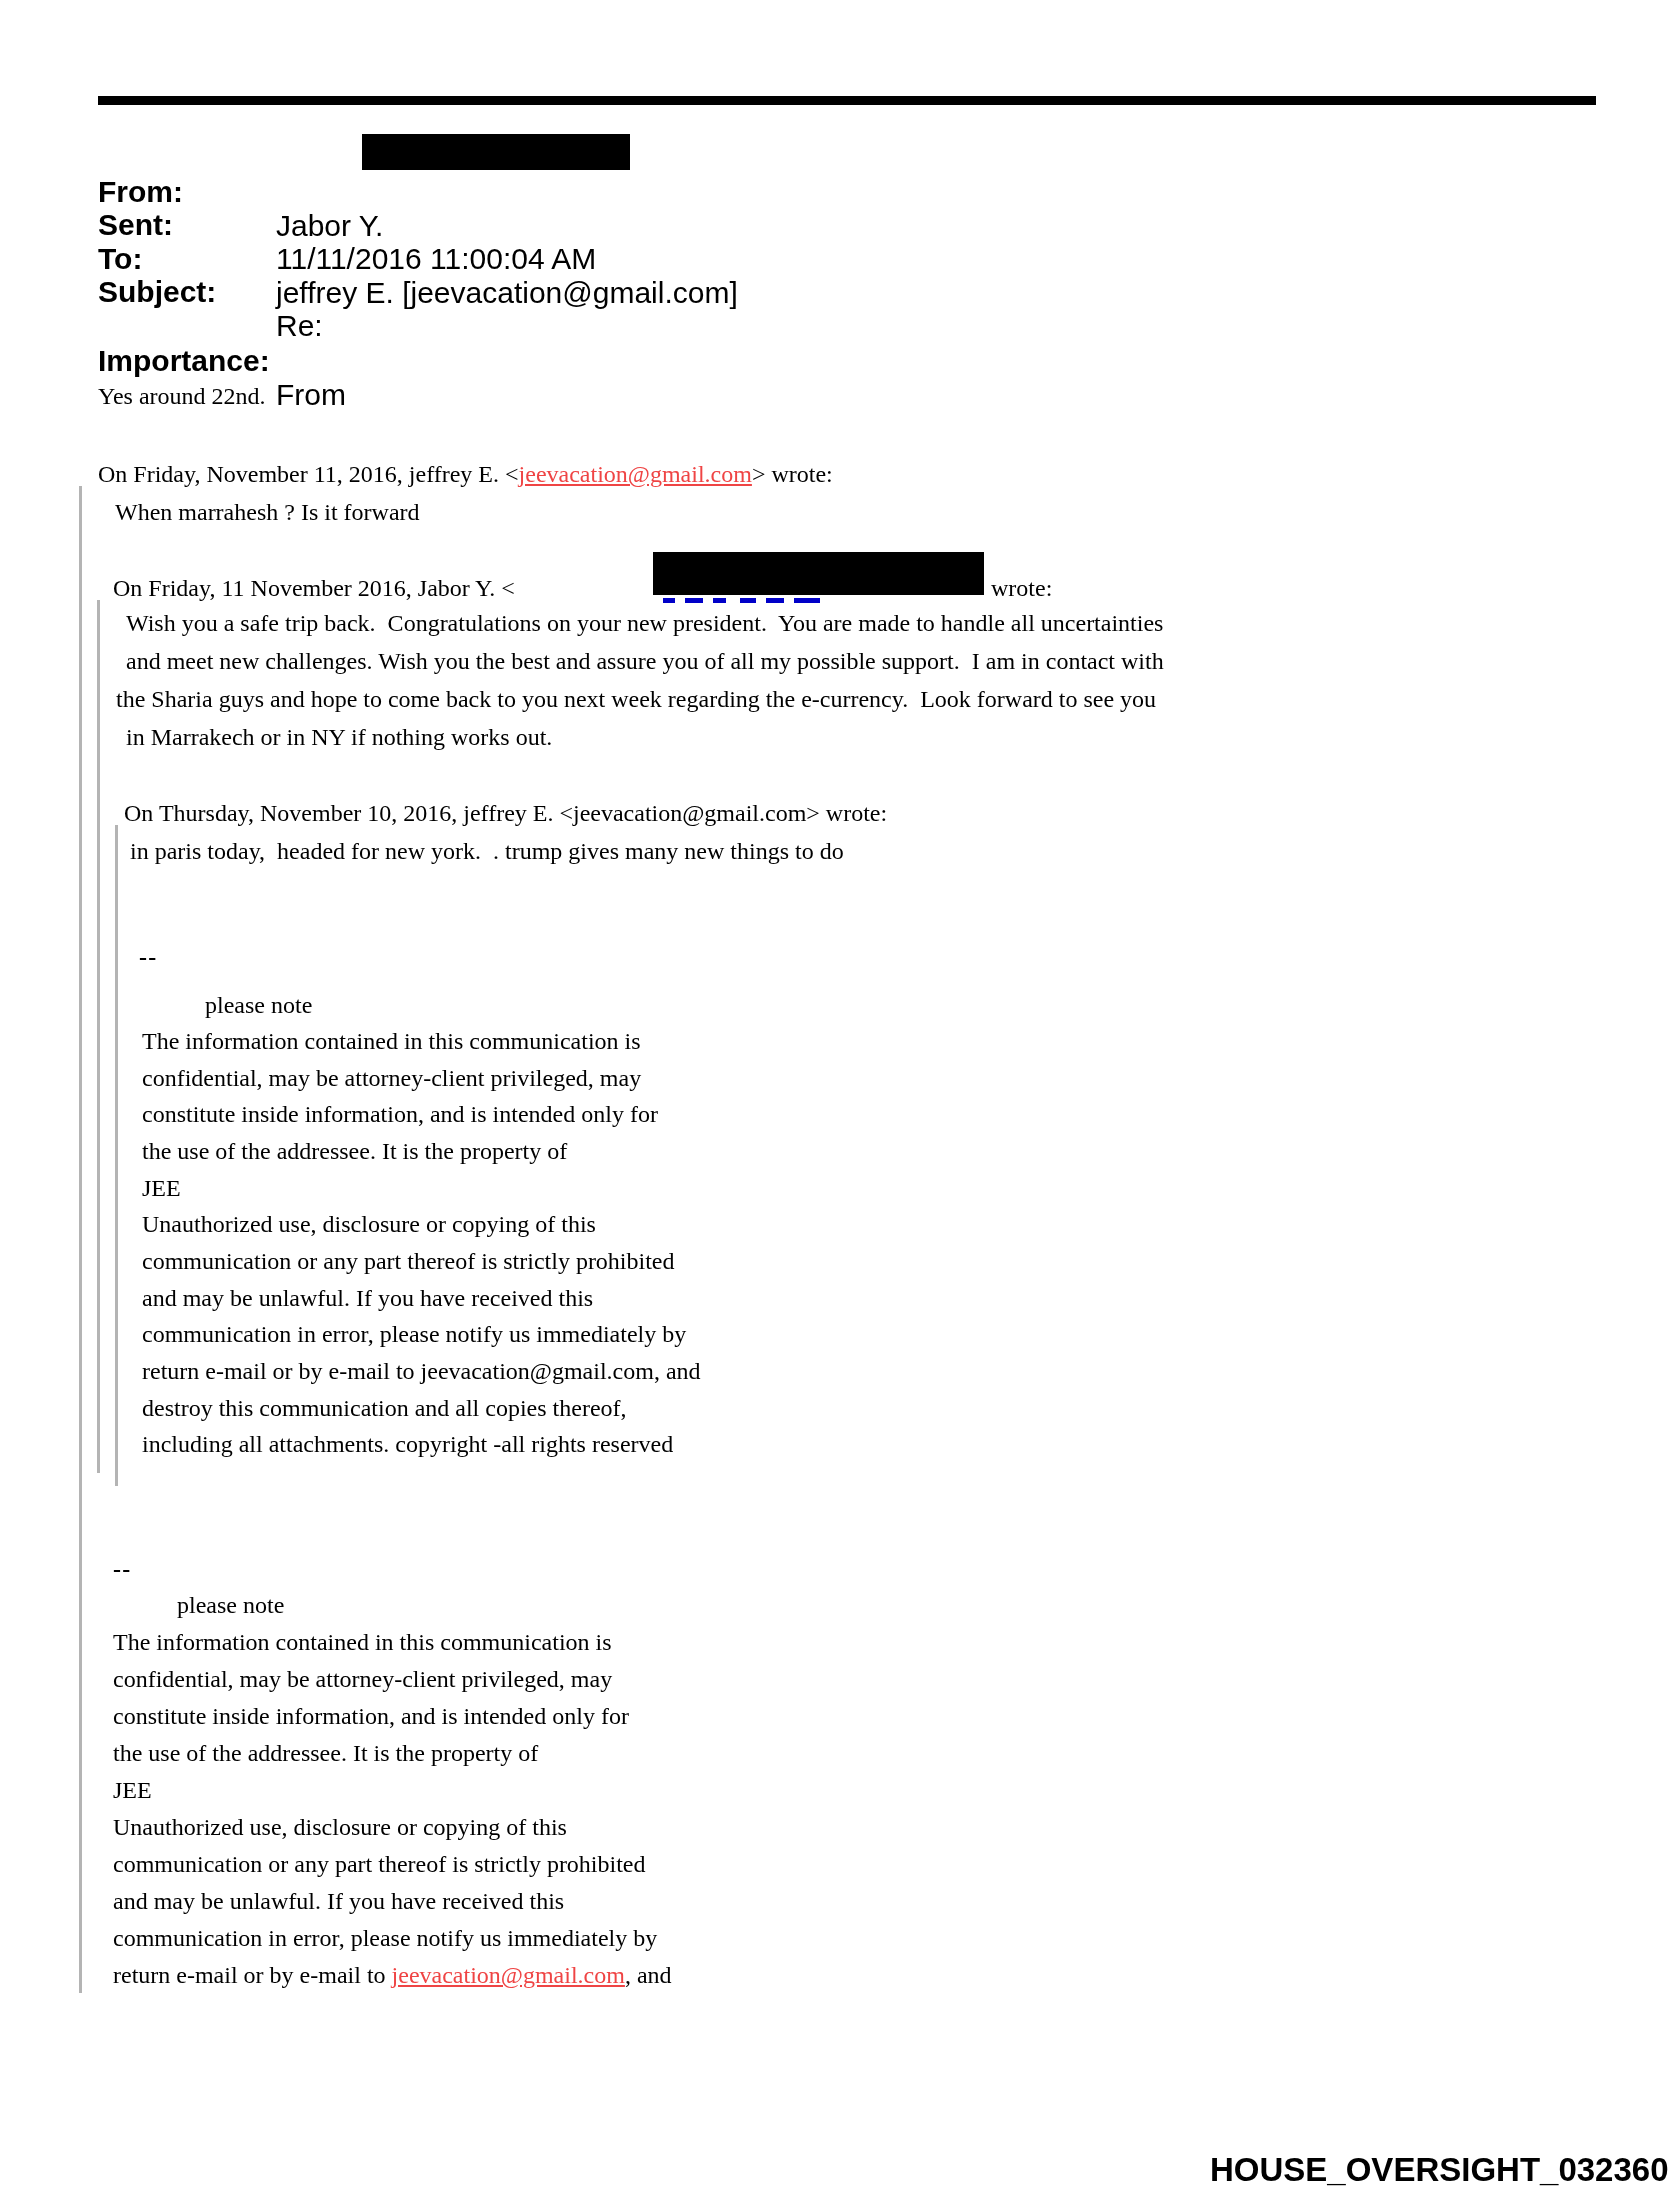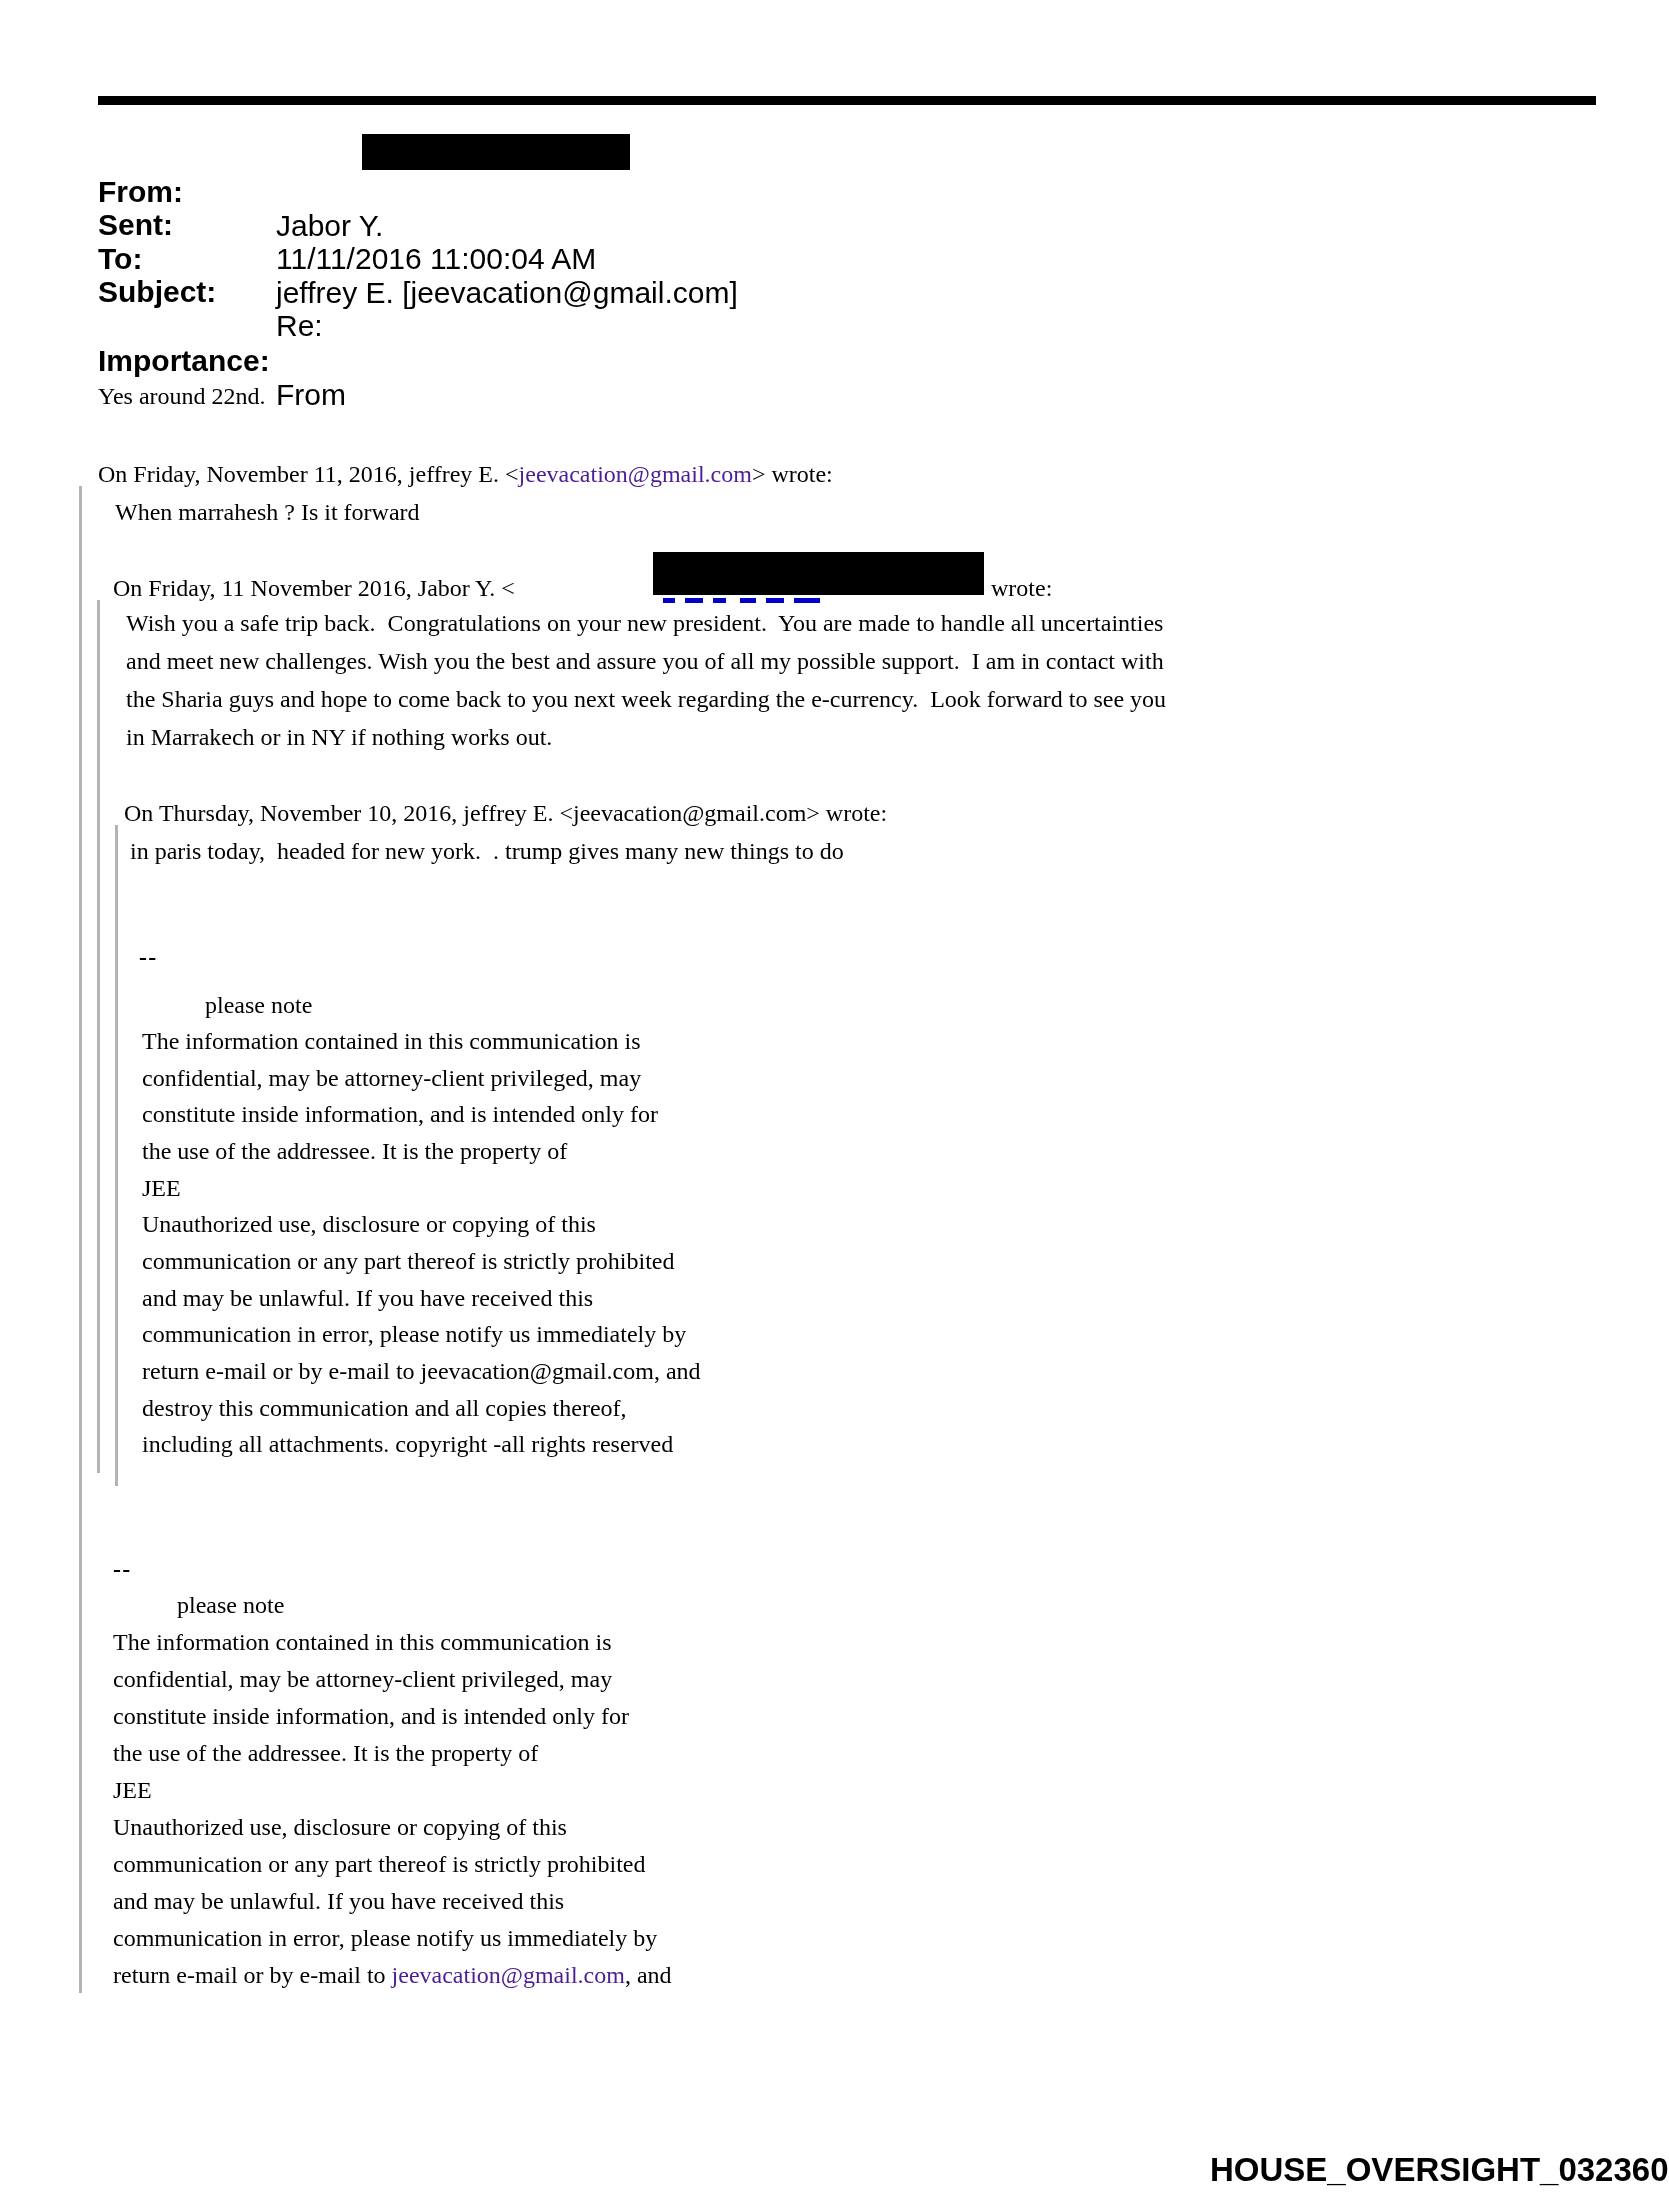--- a/index.html
+++ b/index.html
@@ -6,21 +6,21 @@
   .page{position:relative;width:1669px;height:2205px;background:#ffffff;overflow:hidden;color:#000;}
   .rule{position:absolute;left:98px;top:96px;width:1498px;height:8.5px;background:#000000;}
   .hrow{position:absolute;left:98px;height:34px;width:1047px;font-family:"Liberation Sans",sans-serif;font-size:30px;line-height:34px;white-space:pre;}
   .hlabel{position:absolute;left:0;font-weight:bold;text-align:right;}
   .hvalue{position:absolute;left:178px;}
   .tline{position:absolute;font-family:"Liberation Serif",serif;font-size:24px;line-height:37px;white-space:pre;}
   .divider{font-weight:bold;letter-spacing:1.3px;}
   .qbar{position:absolute;width:2.6px;background:#b4b4b4;}
   .redaction{position:absolute;background:#000000;z-index:5;}
   .frag{position:absolute;height:4.6px;background:#0000c8;z-index:4;}
-  .link{color:#4c1d95;cursor:pointer;}
+  .link{color:#ef4444;text-decoration:underline;cursor:pointer;}
   .attr2-suffix{position:absolute;left:872px;top:0;}
   .footer{position:absolute;left:1210px;top:2152px;font-family:"Liberation Sans",sans-serif;font-size:33px;line-height:35px;white-space:pre;font-weight:bold;}
 </style>
 </head>
 <body>
 
 <div class="page">
 
   <div class="rule"></div>
 
@@ -60,21 +60,21 @@
   <div class="redaction" style="left:653px;top:552px;width:331px;height:43px;"></div>
   <div class="frag" style="left:663px;top:598px;width:11.8px;"></div>
   <div class="frag" style="left:685px;top:598px;width:18.3px;"></div>
   <div class="frag" style="left:713px;top:598px;width:13px;"></div>
   <div class="frag" style="left:740px;top:598px;width:16.4px;"></div>
   <div class="frag" style="left:766px;top:598px;width:18.3px;"></div>
   <div class="frag" style="left:794px;top:598px;width:26px;"></div>
 
   <div class="tline" style="left:126px;top:605px;">Wish you a safe trip back.  Congratulations on your new president.  You are made to handle all uncertainties</div>
   <div class="tline" style="left:126px;top:643px;">and meet new challenges. Wish you the best and assure you of all my possible support.  I am in contact with</div>
-  <div class="tline" style="left:126px;top:681px;">the Sharia guys and hope to come back to you next week regarding the e-currency.  Look forward to see you</div>
+  <div class="tline" style="left:116px;top:681px;">the Sharia guys and hope to come back to you next week regarding the e-currency.  Look forward to see you</div>
   <div class="tline" style="left:126px;top:719px;">in Marrakech or in NY if nothing works out.</div>
 
   <div class="tline" style="left:124px;top:795px;">On Thursday, November 10, 2016, jeffrey E. &lt;jeevacation@gmail.com&gt; wrote:</div>
   <div class="tline" style="left:130px;top:833px;">in paris today,  headed for new york.  . trump gives many new things to do</div>
 
   <div class="tline divider" style="left:139px;top:939px;">--</div>
   <div class="tline" style="left:205px;top:987px;">please note</div>
   <div class="tline" style="left:142px;top:1023px;">The information contained in this communication is</div>
   <div class="tline" style="left:142px;top:1060px;">confidential, may be attorney-client privileged, may</div>
   <div class="tline" style="left:142px;top:1096px;">constitute inside information, and is intended only for</div>

